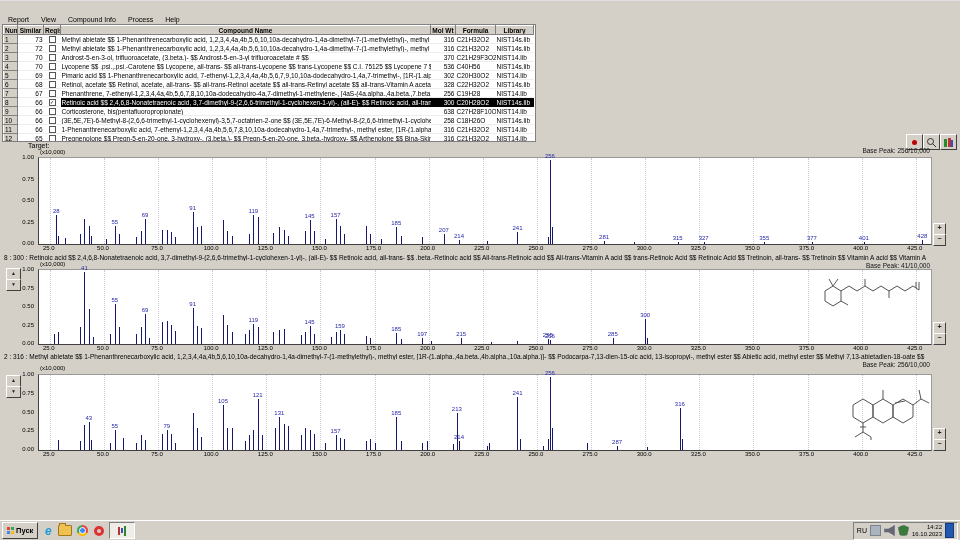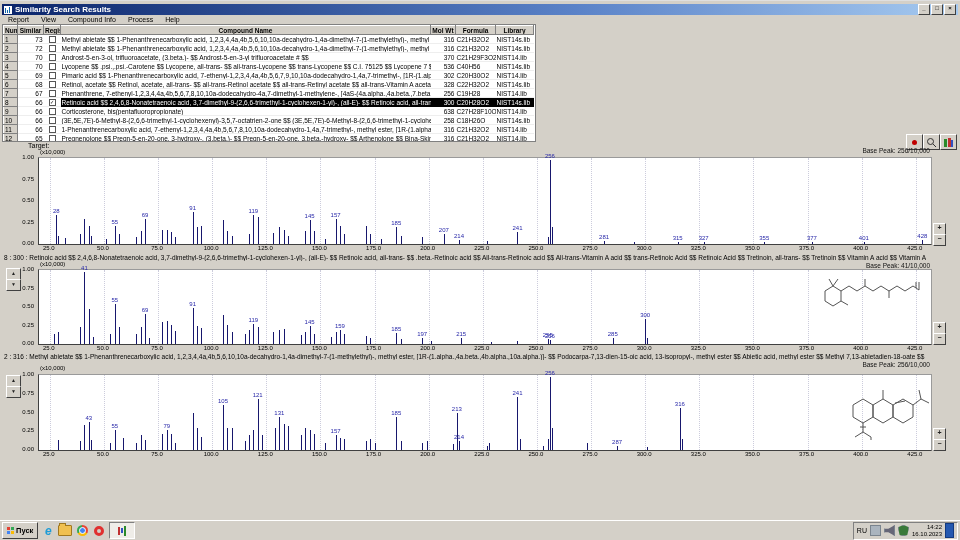--- a/index.html
+++ b/index.html
@@ -90,32 +90,20 @@
   .trayicon.shield{clip-path:polygon(50% 0,100% 20%,85% 90%,50% 100%,15% 90%,0 20%);background:#3a7a3a;}
   .clock{font-size:6px;line-height:7px;text-align:right;}
   .bluechip{width:7px;height:13px;background:#2458b0;border:1px solid #123a80;}
 </style>
 </head>
 <body>
 
 <div class="screen">
   <div class="window">
 
-    <div class="titlebar">
-      <span class="appicon">
-          <i style="left:1px;height:5px"></i>
-          <i style="left:3px;height:3px"></i>
-          <i style="left:5px;height:6px"></i>
-        </span>
-      <span>Similarity Search Results</span>
-      <span class="tspacer"></span>
-      <span class="winbtn">_</span>
-      <span class="winbtn">□</span>
-      <span class="winbtn">×</span>
-    </div>
 
     <div class="menubar" id="menubar">
         <span>Report</span>
         <span>View</span>
         <span>Compound Info</span>
         <span>Process</span>
         <span>Help</span>
       </div>
 
     <div class="hitlist">

